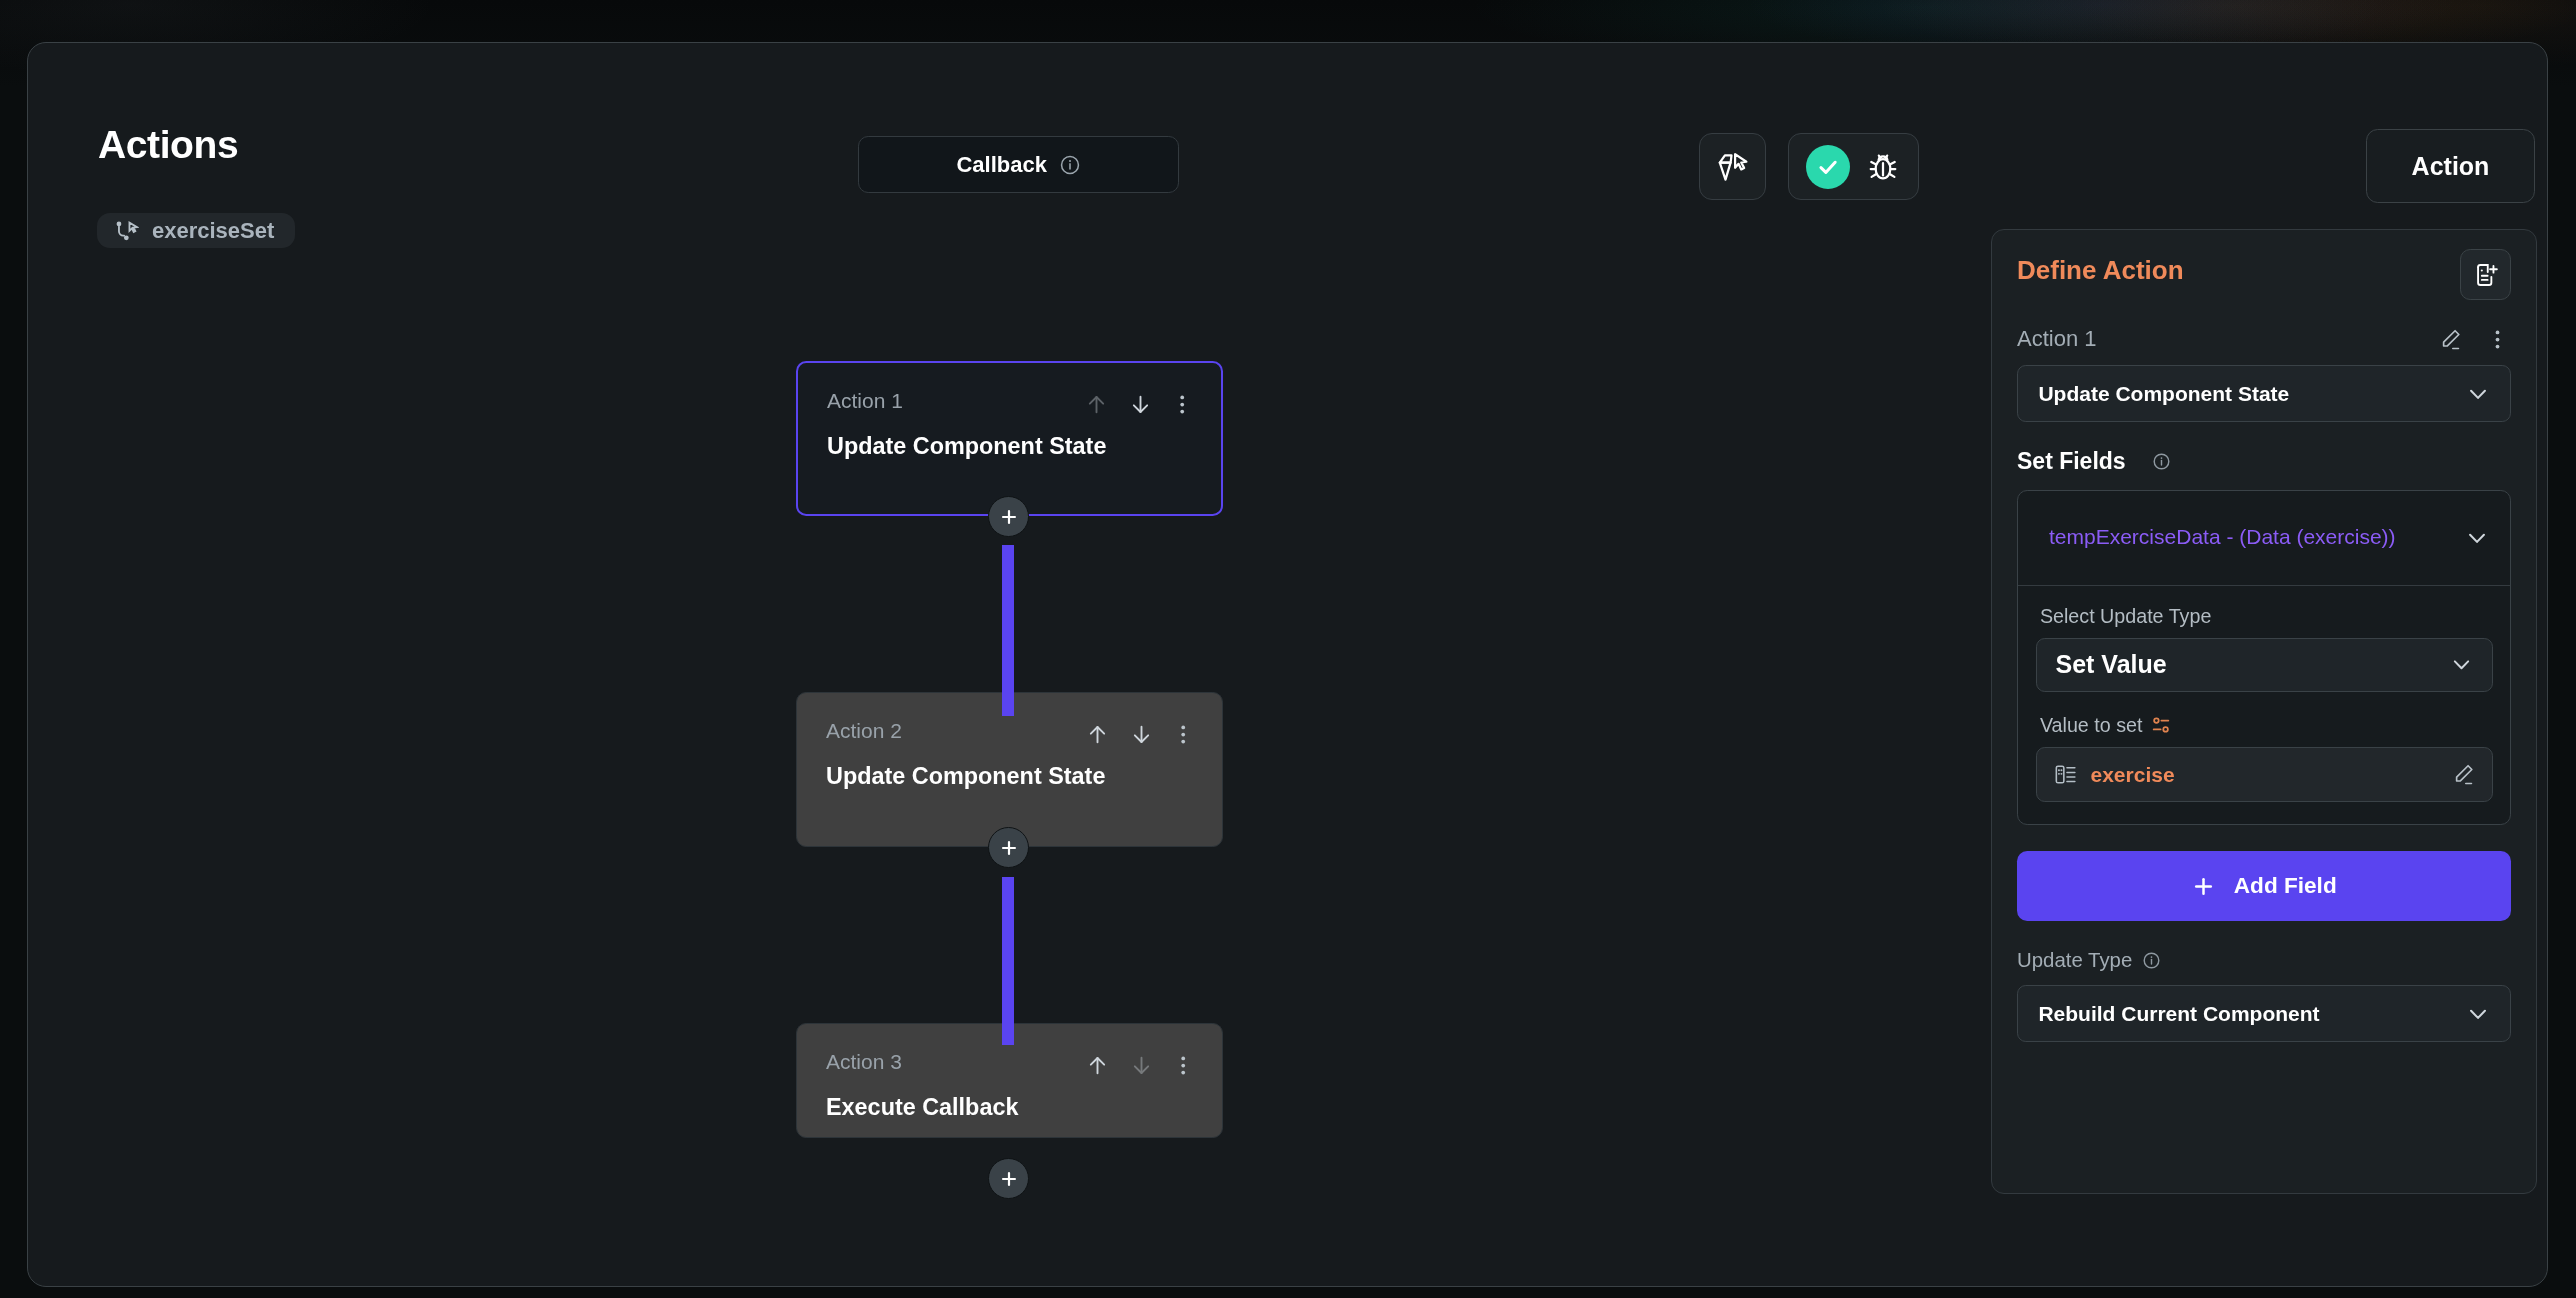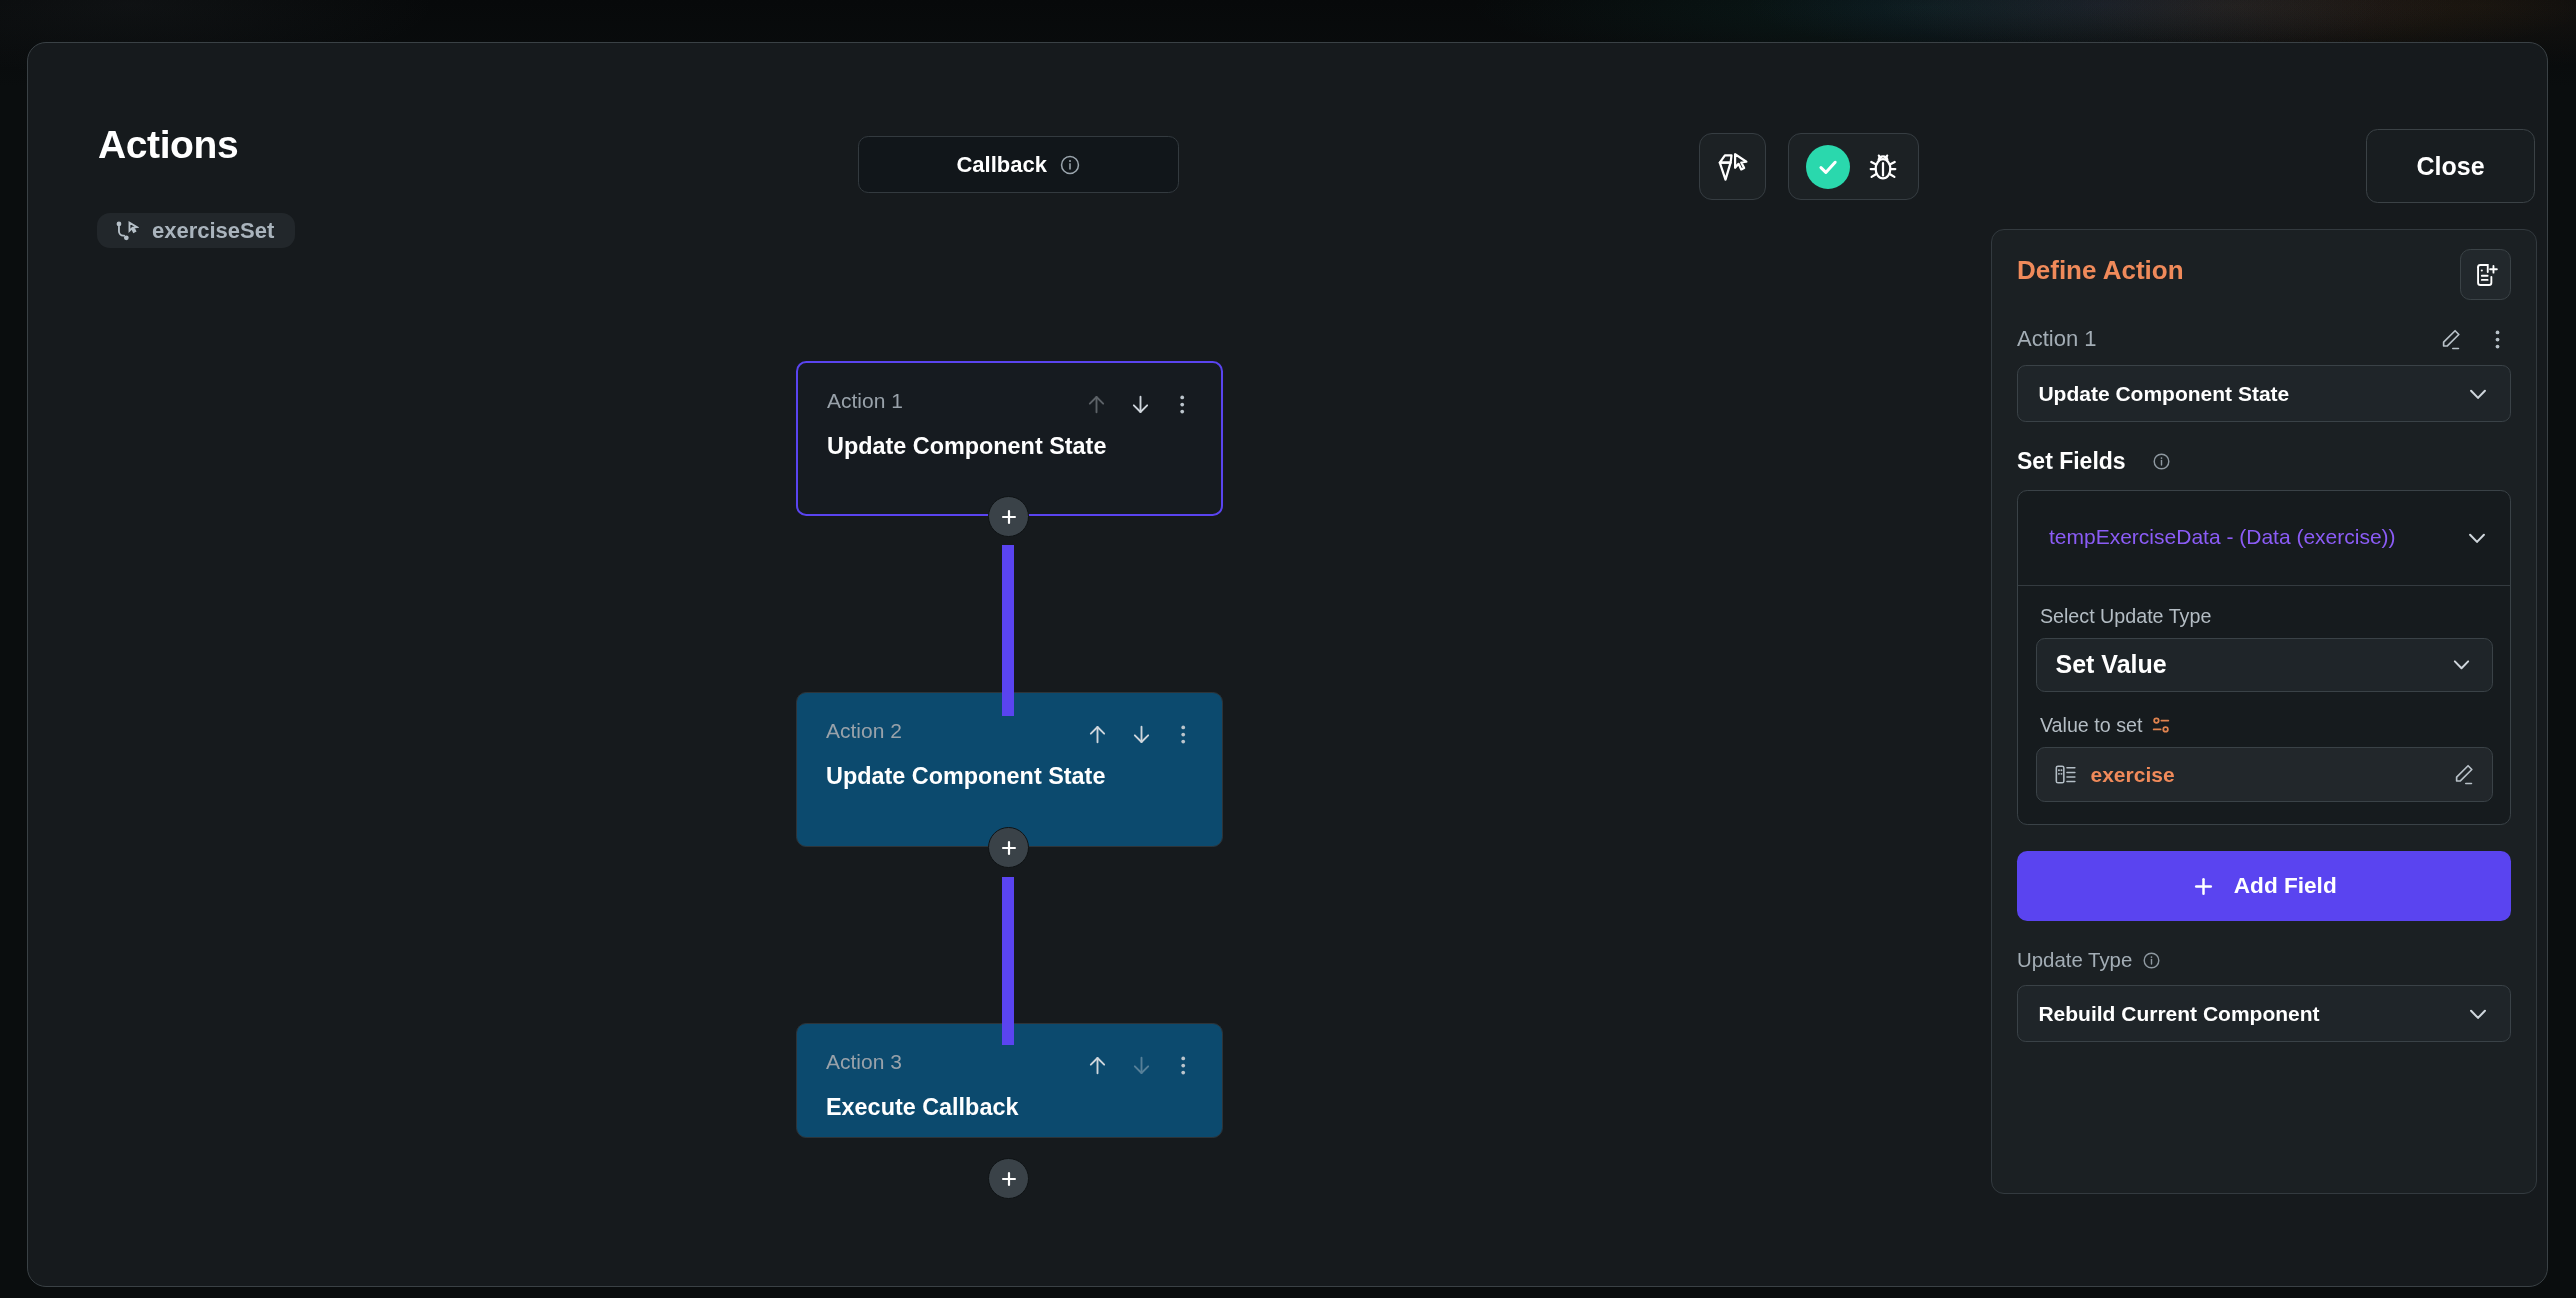--- a/index.html
+++ b/index.html
@@ -77,21 +77,21 @@
     background: #181d20; border: 1.1px solid #3b4246; border-radius: 11.7px;
     display: flex; align-items: center; justify-content: center;
   }
   .close-label { font-size: 25px; font-weight: 700; color: #ffffff; }
 
   
   .canvas { position: absolute; left: 0; top: 182px; width: 1956px; height: 1058px; }
 
   .node {
     position: absolute; left: 768px; width: 427px;
-    background: #0c4a6e; border: 1.1px solid #2d3439; border-radius: 10.2px;
+    background: #404040; border: 1.1px solid #2d3439; border-radius: 10.2px;
   }
   .node.selected { border: 2.2px solid #5a44f0; background: #161b20; }
   .node-inner { padding: 26px 29px 22px 29px; }
   .node-head { display: flex; align-items: flex-start; justify-content: space-between; }
   .node-index { font-size: 21px; color: #99a2aa; font-weight: 400; }
   .node-tools { display: flex; align-items: center; gap: 19px; padding-top: 2.9px; }
   .node-title { margin-top: 16px; font-size: 23.4px; font-weight: 700; color: #ffffff; }
 
   .plus-circle {
     position: absolute; width: 41px; height: 41px; border-radius: 50%;
@@ -238,21 +238,21 @@
           <line x1="16.9" y1="10.1" x2="19.8" y2="8.6"></line>
           <line x1="7.1" y1="13.4" x2="3.8" y2="13.4"></line>
           <line x1="16.9" y1="13.4" x2="20.2" y2="13.4"></line>
           <line x1="7.3" y1="16.8" x2="4.4" y2="18.6"></line>
           <line x1="16.7" y1="16.8" x2="19.6" y2="18.6"></line>
         </svg>
       </span>
     </div>
 
     <div class="close-btn">
-      <span class="close-label">Close</span>
+      <span class="close-label">Action</span>
     </div>
 
     <div class="canvas">
 
       <div class="connector" style="left:974px; top:320px; height:171px;"></div>
       <div class="connector" style="left:974px; top:652px; height:168px;"></div>
 
       <div class="node selected" style="top:136px; height:155px;">
         <div class="node-inner">
           <div class="node-head">

